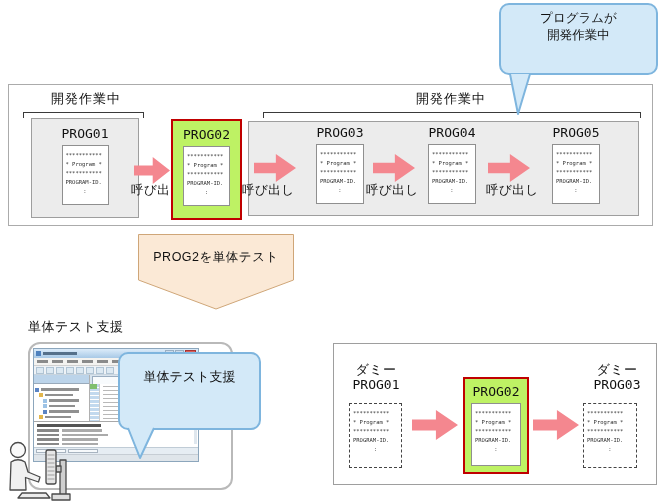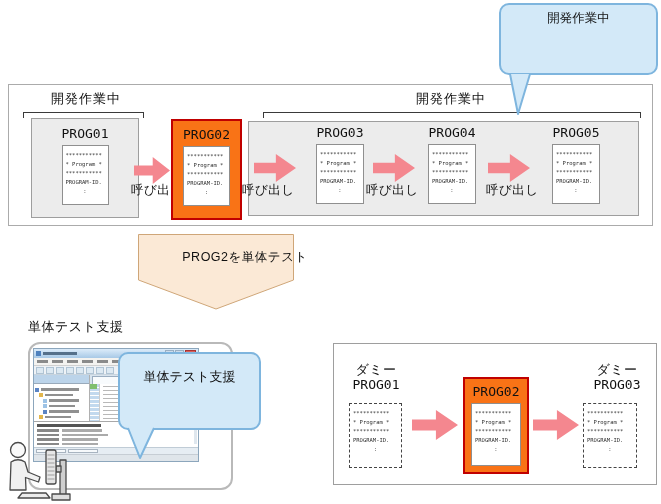--- a/index.html
+++ b/index.html
@@ -18,37 +18,37 @@
   }
   .bubble .ln { font-size:12.5px; line-height:17px; }
 
   
   #main-box { position:absolute; left:8px; top:84px; width:645px; height:142px;
     border:1px solid #ababab; background:#fff; box-sizing:border-box; }
   .devlabel { position:absolute; font-size:13px; letter-spacing:1px; }
   .bracket { position:absolute; height:6px; border-top:1px solid #3a3a3a;
     border-left:1px solid #3a3a3a; border-right:1px solid #3a3a3a; box-sizing:border-box; }
   .graybox { position:absolute; background:#ececec; border:1px solid #9e9e9e; box-sizing:border-box; }
-  .redbox  { position:absolute; background:#f97316; border:2px solid #c00000; box-sizing:border-box; text-align:center; }
+  .redbox  { position:absolute; background:#bef264; border:2px solid #c00000; box-sizing:border-box; text-align:center; }
   .ptitle { display:block; text-align:center; font-family:"DejaVu Sans Mono",monospace;
     font-size:13px; color:#111; }
   .pcol { position:absolute; width:62px; text-align:center; }
 
   .doc { background:#fff; border:1px solid #8f8f8f; box-sizing:border-box;
     font-family:"DejaVu Sans Mono",monospace; font-size:5.5px; line-height:1.65;
     color:#333; text-align:left; padding:5px 0 0 3px; overflow:hidden; margin:4px auto 0 auto; }
   .doc div:last-child { text-align:center; padding-right:3px; }
   .doc.dashed { border:1px dashed #444; }
 
   .callLbl { position:absolute; font-size:12.5px; letter-spacing:.5px; white-space:nowrap; }
   .arrow { position:absolute; }
 
   
   #banner-text { position:absolute; left:138px; top:234px; width:156px; height:46px;
-    display:flex; align-items:center; justify-content:center; font-size:12.5px; letter-spacing:.5px;margin-left:29px; }
+    display:flex; align-items:center; justify-content:center; font-size:12.5px; letter-spacing:.5px; }
 
   
   #monitor { position:absolute; left:28px; top:342px; width:205px; height:148px;
     border:2px solid #b9b9b9; border-radius:12px; background:#fff; box-sizing:border-box; z-index:1; }
   #ide { position:absolute; left:33px; top:348px; width:166px; height:114px;
     border:1px solid #8ca6bc; background:#fff; box-sizing:border-box;
     display:flex; flex-direction:column; z-index:2; }
   .ide-title { height:9px; background:linear-gradient(#dcecfa,#a8c9e6);
     display:flex; align-items:center; padding:0 2px; box-sizing:border-box; }
   .ide-appicon { width:5px; height:5px; background:#4f81bd; }
@@ -98,20 +98,21 @@
   .dlabel .pn { font-family:"DejaVu Sans Mono",monospace; letter-spacing:0; }
 
   #dummy-title { position:absolute; left:337px; top:299px; font-size:13px; line-height:18px; letter-spacing:.5px; }
 </style>
 </head>
 <body>
 
 <div id="canvas">
 
   <div class="bubble" style="left:499px; top:3px; width:159px; height:72px; padding-top:5px; z-index:4;">
+    <div class="ln">プログラムが</div>
     <div class="ln">開発作業中</div>
   </div>
   <svg class="abs" style="left:505px; top:70px; z-index:5;" width="30" height="48">
     <path d="M5,4 L13,44 L25,4" fill="#d3e9f8" stroke="#7eb5de" stroke-width="2" stroke-linejoin="round"></path>
   </svg>
 
 
   <div id="main-box">
 
     <div class="devlabel" style="left:42px; top:5px;">開発作業中</div>

